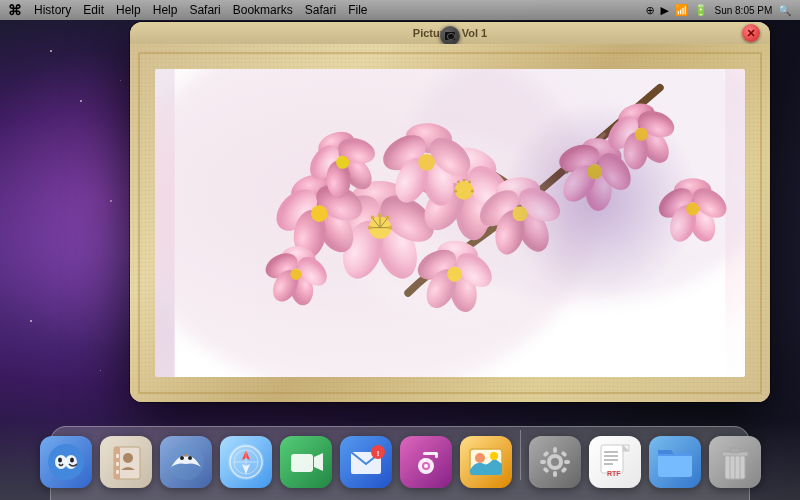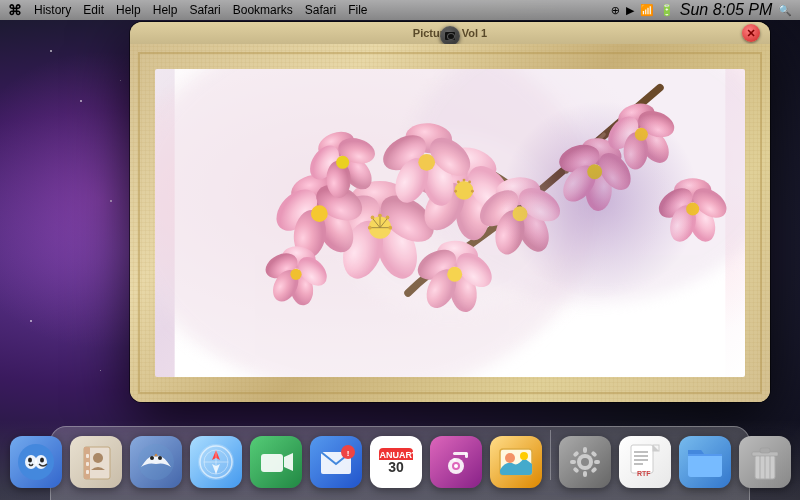--- a/index.html
+++ b/index.html
@@ -74,22 +74,21 @@
       position: absolute;
       right: 8px;
       display: flex;
       align-items: center;
       gap: 6px;
       font-size: 11px;
       color: #000;
     }
 
     .menubar-right .time {
-      font-size: 16px;
-      font-style: italic;
+      font-size: 10px;
     }
 
     
     .stars {
       position: absolute;
       top: 20px;
       left: 0;
       width: 100%;
       height: calc(100% - 20px - 80px);
       pointer-events: none;
@@ -585,31 +584,20 @@
       <div class="dock-icon" style="background: linear-gradient(135deg, #5599ee, #2255cc);">
         <svg width="40" height="40" viewBox="0 0 40 40">
           <rect x="5" y="10" width="30" height="22" rx="2" fill="white" opacity="0.9"></rect>
           <polyline points="5,10 20,22 35,10" fill="none" stroke="#4488dd" stroke-width="2"></polyline>
           <circle cx="32" cy="10" r="7" fill="#ee4444"></circle>
           <text x="32" y="14" text-anchor="middle" fill="white" font-size="8" font-weight="bold">!</text>
         </svg>
       </div>
     </div>
 
-    <div class="dock-item">
-      <div class="dock-icon" style="background: white;">
-        <svg width="40" height="40" viewBox="0 0 40 40">
-          <rect x="3" y="6" width="34" height="32" rx="4" fill="white"></rect>
-          <rect x="3" y="6" width="34" height="12" rx="4" fill="#ee3333"></rect>
-          <rect x="3" y="14" width="34" height="4" fill="#ee3333"></rect>
-          <text x="20" y="16" text-anchor="middle" fill="white" font-size="9" font-weight="bold">JANUARY</text>
-          <text x="20" y="30" text-anchor="middle" fill="#333" font-size="14" font-weight="bold">30</text>
-        </svg>
-      </div>
-    </div>
 
     <div class="dock-item">
       <div class="dock-icon" style="background: linear-gradient(135deg, #dd66bb, #882288);">
         <svg width="40" height="40" viewBox="0 0 40 40">
           <circle cx="20" cy="20" r="18" fill="transparent"></circle>
           <circle cx="20" cy="24" r="8" fill="white" opacity="0.9"></circle>
           <circle cx="20" cy="24" r="4" fill="#dd66bb"></circle>
           <circle cx="20" cy="24" r="2" fill="white"></circle>
           <rect x="17" y="10" width="14" height="3" rx="1.5" fill="white" opacity="0.9"></rect>
           <rect x="29" y="10" width="3" height="6" rx="1.5" fill="white" opacity="0.9"></rect>

